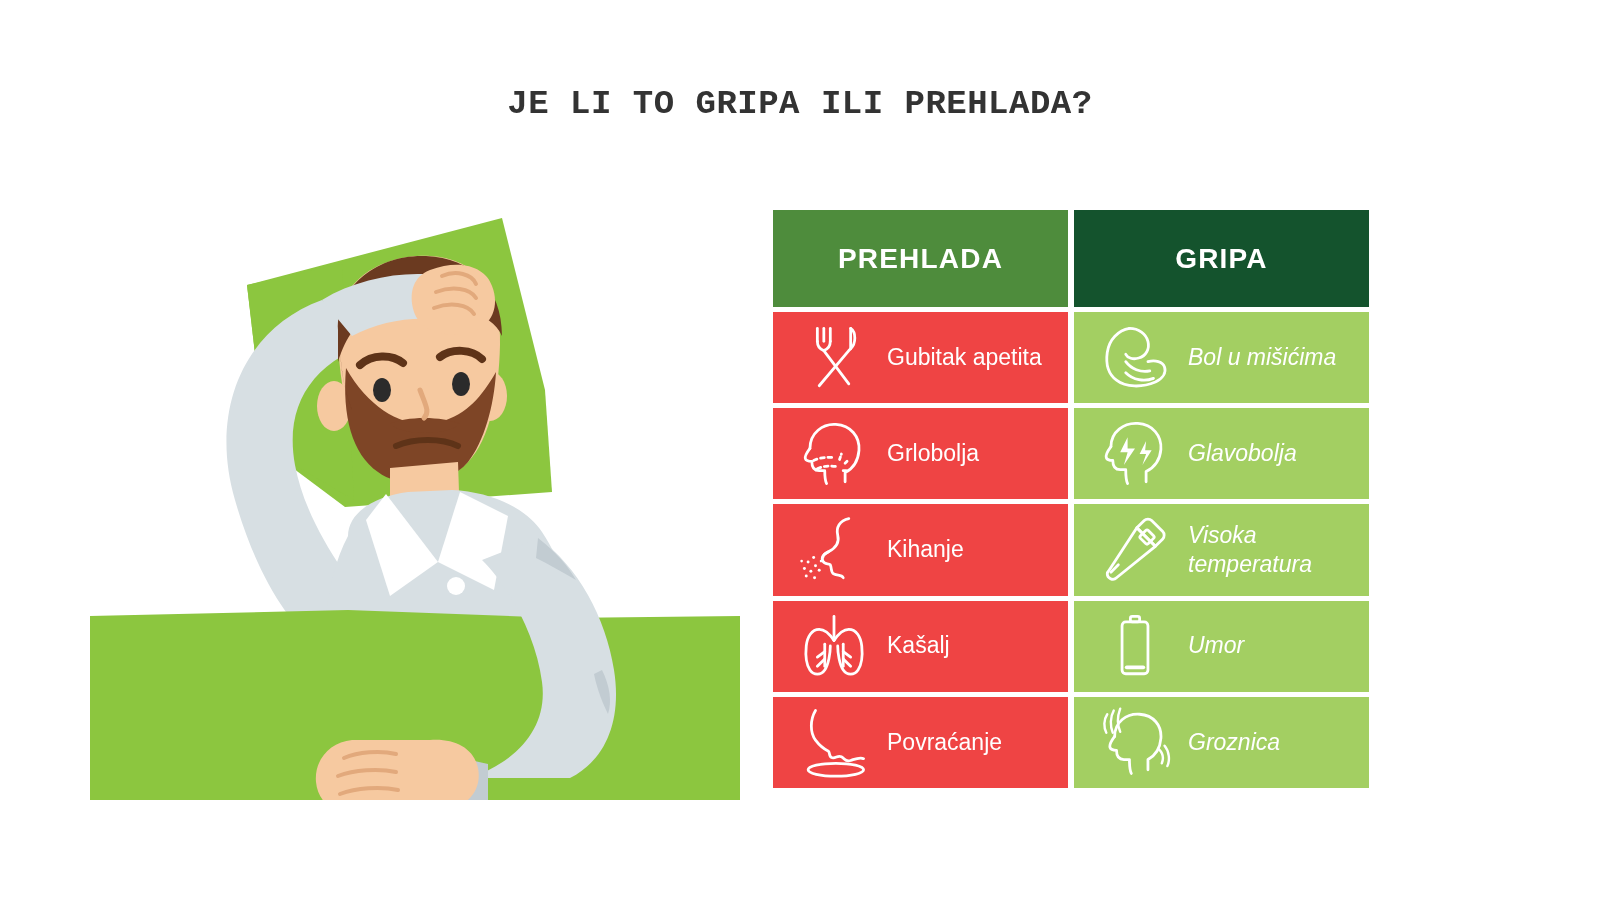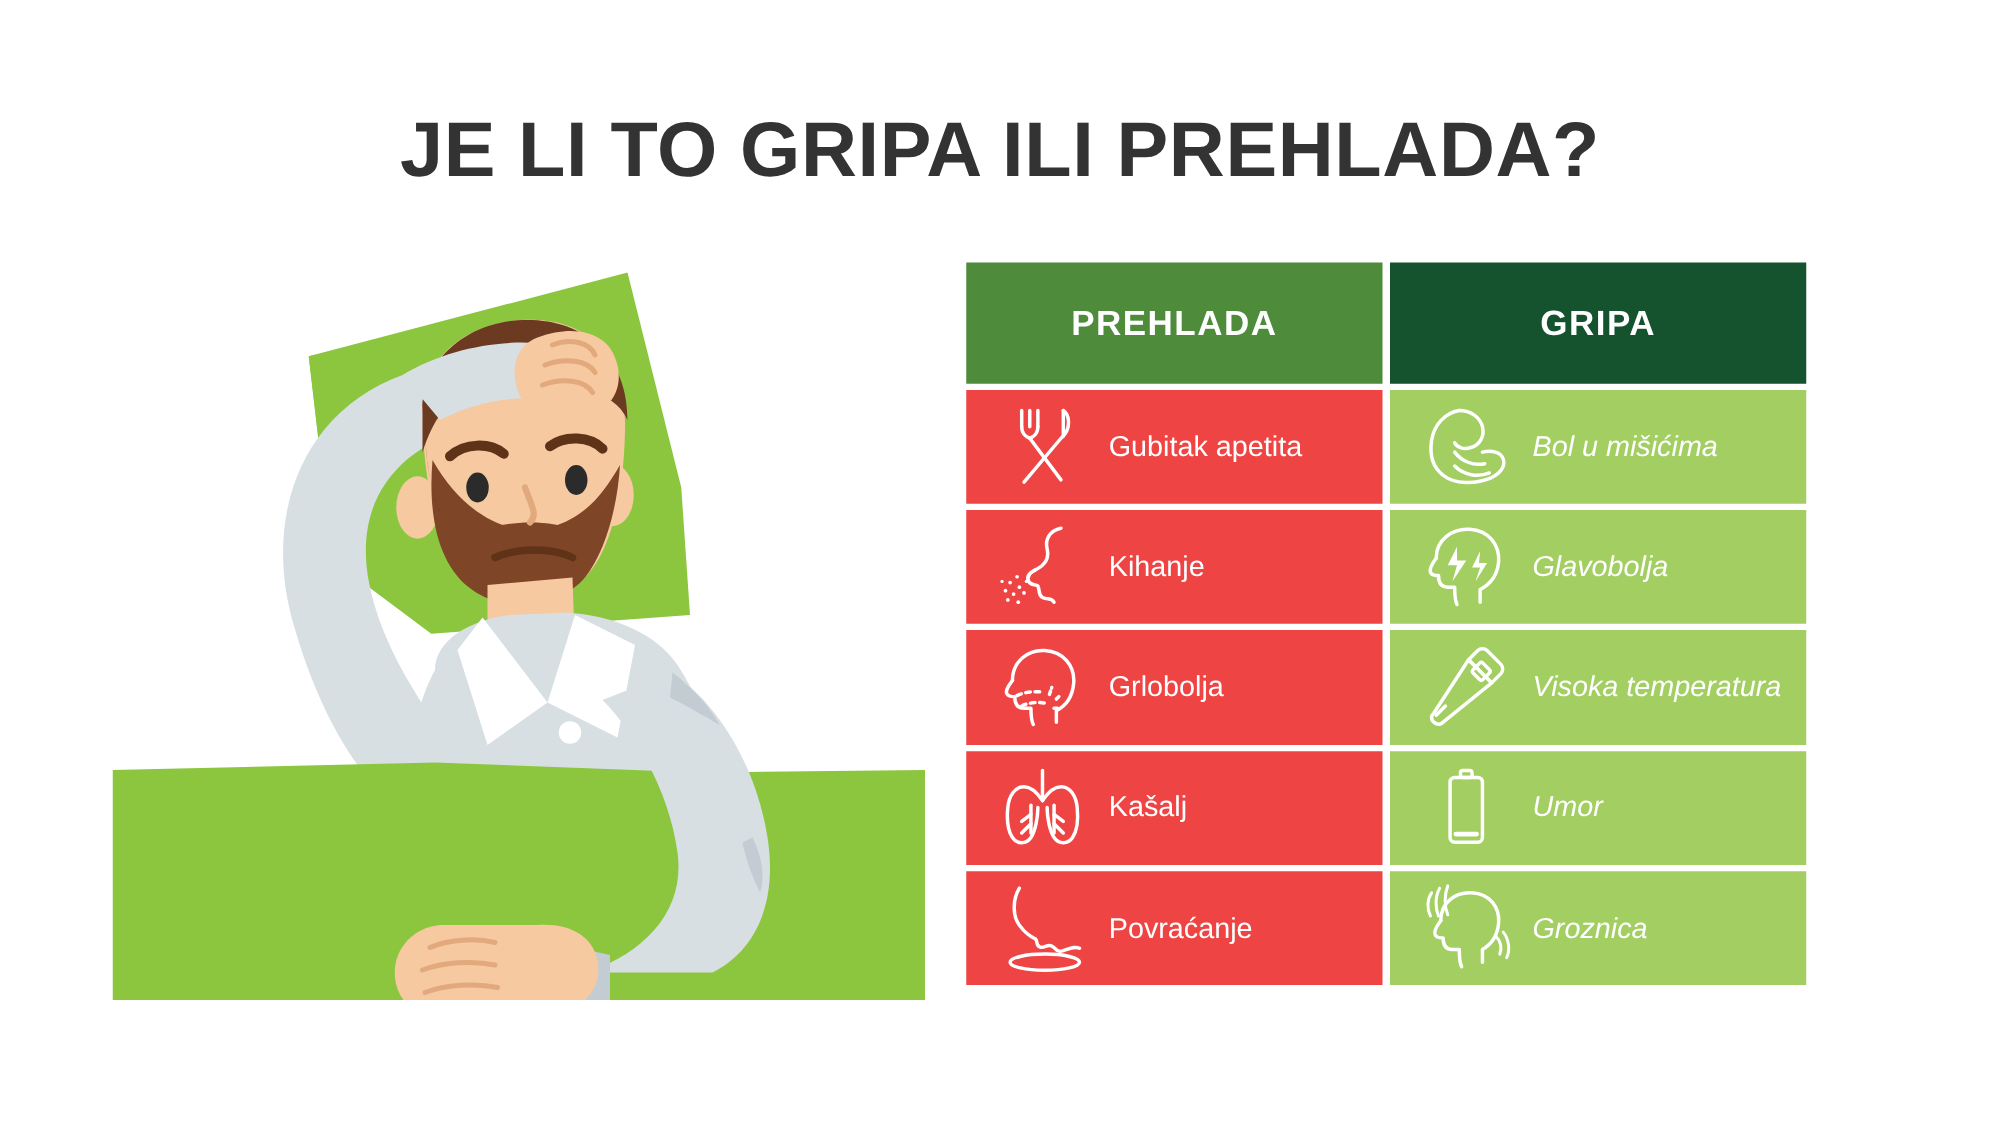--- a/index.html
+++ b/index.html
@@ -14,39 +14,39 @@
     width: 1600px; height: 900px;
     background: #ffffff;
   }
 
   
   .title {
     position: absolute;
     left: 0; top: 85px;
     width: 1600px;
     text-align: center;
-    font-size: 62px;
+    font-size: 34px;
     font-weight: bold;
     letter-spacing: 0.5px;
     color: #333333;
-    font-family: Liberation Sans, sans-serif;
+    font-family: Liberation Mono, monospace;
   }
 
   
   .illus {
     position: absolute;
     left: 90px; top: 200px;
     width: 650px; height: 600px;
   }
 
   
   .table {
     position: absolute;
     left: 773px; top: 210px;
-    width: 672px; height: 578px;
+    width: 596px; height: 578px;
     display: flex;
     gap: 6px;
   }
   .column {
     flex: 1;
     display: flex;
     flex-direction: column;
     gap: 5px;
   }
   .col-head {
@@ -182,20 +182,35 @@
             <path d="M22 8 L22 22"></path>
               <path d="M29 8 L29 22"></path>
               <path d="M36 8 L36 22"></path>
             <path d="M22 22 C22 28 26 31 29 32 L56 68"></path>
             <path d="M36 22 C36 28 32 31 29 32"></path>
             <path d="M58 8 C64 12 64 24 58 30 L56 32 L24 70"></path>
             <path d="M58 8 L58 30"></path>
           </svg>
         </span>
         <span class="row-label">Gubitak apetita</span>
+      </div>
+
+      <div class="row">
+        <span class="row-icon">
+          <svg viewBox="0 0 80 80" width="74" height="74" fill="none" stroke="#ffffff" stroke-width="3" stroke-linecap="round" stroke-linejoin="round">
+            <path d="M14 34 C14 17 28 7 42 8 C58 9 68 21 67 36 C66 48 60 56 52 60 L52 70"></path>
+            <path d="M14 34 C11 38 8 42 9 45 C10 48 14 48 16 48 C16 54 18 58 24 58 L30 58 C30 64 30 68 32 72"></path>
+            <path d="M18 47 C24 44 32 43 40 44" stroke-dasharray="4 4"></path>
+            <path d="M22 56 C28 53 36 52 44 54" stroke-dasharray="4 4"></path>
+            <path d="M46 46 L48 40" stroke-dasharray="3 3"></path>
+            <path d="M52 50 L56 46" stroke-dasharray="3 3"></path>
+            <path d="M50 58 L54 58" stroke-dasharray="3 3"></path>
+          </svg>
+        </span>
+        <span class="row-label">Grlobolja</span>
       </div>
 
       <div class="row">
         <span class="row-icon">
           <svg viewBox="0 0 80 80" width="74" height="74" fill="none" stroke="#ffffff" stroke-width="3" stroke-linecap="round" stroke-linejoin="round">
             <path d="M56 6 C46 8 42 16 44 24 C46 32 42 38 34 42 C28 45 26 48 28 52 C30 56 34 54 36 56 C38 60 36 64 40 66 C44 68 48 66 50 70"></path>
             <path d="M34 42 C30 44 28 46 28 48"></path>
             <circle cx="18" cy="48" r="1.6" fill="#fff" stroke="none"></circle>
             <circle cx="12" cy="53" r="1.6" fill="#fff" stroke="none"></circle>
             <circle cx="20" cy="57" r="1.6" fill="#fff" stroke="none"></circle>
@@ -207,35 +222,20 @@
             <circle cx="26" cy="52" r="1.4" fill="#fff" stroke="none"></circle>
             <circle cx="5" cy="52" r="1.4" fill="#fff" stroke="none"></circle>
           </svg>
         </span>
         <span class="row-label">Kihanje</span>
       </div>
 
       <div class="row">
         <span class="row-icon">
           <svg viewBox="0 0 80 80" width="74" height="74" fill="none" stroke="#ffffff" stroke-width="3" stroke-linecap="round" stroke-linejoin="round">
-            <path d="M14 34 C14 17 28 7 42 8 C58 9 68 21 67 36 C66 48 60 56 52 60 L52 70"></path>
-            <path d="M14 34 C11 38 8 42 9 45 C10 48 14 48 16 48 C16 54 18 58 24 58 L30 58 C30 64 30 68 32 72"></path>
-            <path d="M18 47 C24 44 32 43 40 44" stroke-dasharray="4 4"></path>
-            <path d="M22 56 C28 53 36 52 44 54" stroke-dasharray="4 4"></path>
-            <path d="M46 46 L48 40" stroke-dasharray="3 3"></path>
-            <path d="M52 50 L56 46" stroke-dasharray="3 3"></path>
-            <path d="M50 58 L54 58" stroke-dasharray="3 3"></path>
-          </svg>
-        </span>
-        <span class="row-label">Grlobolja</span>
-      </div>
-
-      <div class="row">
-        <span class="row-icon">
-          <svg viewBox="0 0 80 80" width="74" height="74" fill="none" stroke="#ffffff" stroke-width="3" stroke-linecap="round" stroke-linejoin="round">
             <path d="M40 8 L40 34"></path>
             <path d="M40 34 C36 28 30 22 24 22 C16 22 11 30 10 40 C9 50 10 60 14 66 C18 72 26 72 30 66 C34 60 36 48 36 40"></path>
             <path d="M40 34 C44 28 50 22 56 22 C64 22 69 30 70 40 C71 50 70 60 66 66 C62 72 54 72 50 66 C46 60 44 48 44 40"></path>
             <path d="M30 38 L30 62"></path>
               <path d="M30 46 L22 52"></path>
               <path d="M30 54 L22 62"></path>
             <path d="M50 38 L50 62"></path>
               <path d="M50 46 L58 52"></path>
               <path d="M50 54 L58 62"></path>
           </svg>

